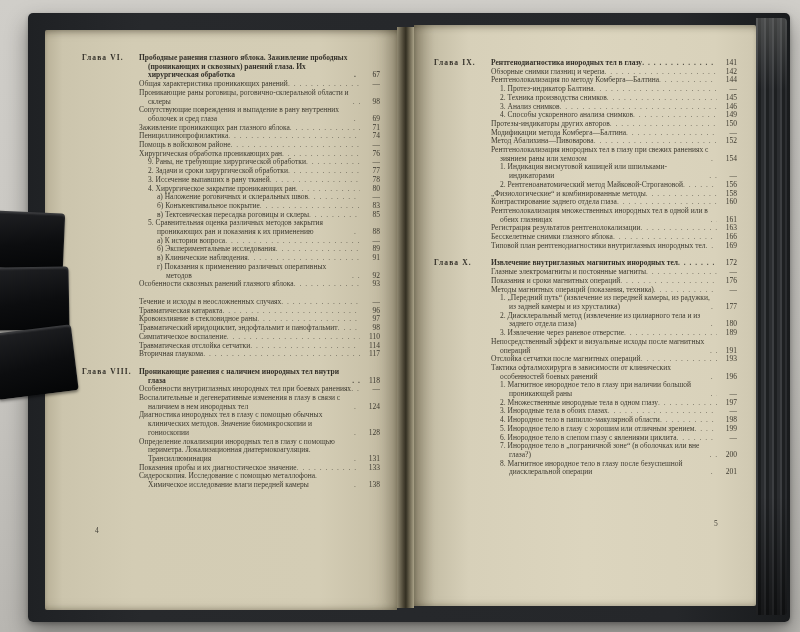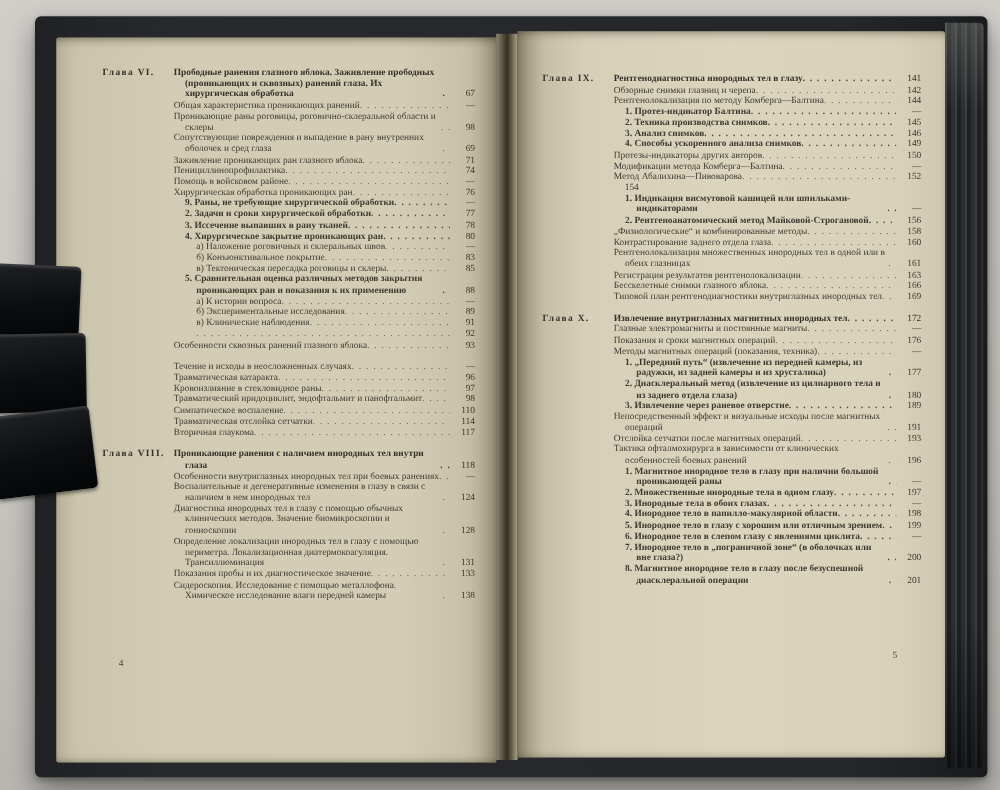--- a/index.html
+++ b/index.html
@@ -75,21 +75,21 @@
   .body{flex:1 1 auto;display:flex;min-width:0;}
   .t{flex:0 1 auto;padding-left:9px;text-indent:-9px;}
   .dots{
     flex:1 1 8px;min-width:6px;overflow:hidden;white-space:nowrap;
     align-self:flex-end;height:8.7px;line-height:8.7px;letter-spacing:1px;
     opacity:.85;
   }
   .dots::after{content:" . . . . . . . . . . . . . . . . . . . . . . . . . . . . . . . . . . . . . . . . . . . . . . . . . . . . . . . . . . . .";}
   .pg{flex:0 0 20px;text-align:right;align-self:flex-end;white-space:nowrap;font-weight:normal;}
   .head{font-weight:bold;color:#34312a;}
-  .i1 .body{padding-left:9px;font-weight:bold;}
+  .i1 .body{padding-left:9px;}
   .i2 .body{padding-left:18px;}
   .folio{position:absolute;font-size:7.5px;color:#45423a;}
   .folio-left{left:50px;top:496px;}
   .folio-right{left:300px;top:494px;}
 </style>
 </head>
 <body>
 
 <div class="scene">
   <div class="book"></div>
@@ -245,20 +245,21 @@
             <div class="lbl"></div>
             <div class="body">
               <div class="t">в) Клинические наблюдения</div>
               <div class="dots"></div>
             </div>
             <div class="pg">91</div>
           </div>
           <div class="row i2">
             <div class="lbl"></div>
             <div class="body">
+              <div class="t">г) Показания к применению различных оперативных методов</div>
               <div class="dots"></div>
             </div>
             <div class="pg">92</div>
           </div>
           <div class="row i0">
             <div class="lbl"></div>
             <div class="body">
               <div class="t">Особенности сквозных ранений глазного яблока</div>
               <div class="dots"></div>
             </div>
@@ -465,20 +466,24 @@
           <div class="row i0">
             <div class="lbl"></div>
             <div class="body">
               <div class="t">Метод Абалихина—Пивоварова</div>
               <div class="dots"></div>
             </div>
             <div class="pg">152</div>
           </div>
           <div class="row i0">
             <div class="lbl"></div>
+            <div class="body">
+              <div class="t">Рентгенолокализация инородных тел в глазу при свежих ранениях с зиянием раны или хемозом</div>
+              <div class="dots"></div>
+            </div>
             <div class="pg">154</div>
           </div>
           <div class="row i1">
             <div class="lbl"></div>
             <div class="body">
               <div class="t">1. Индикация висмутовой кашицей или шпильками-индикаторами</div>
               <div class="dots"></div>
             </div>
             <div class="pg">—</div>
           </div>

